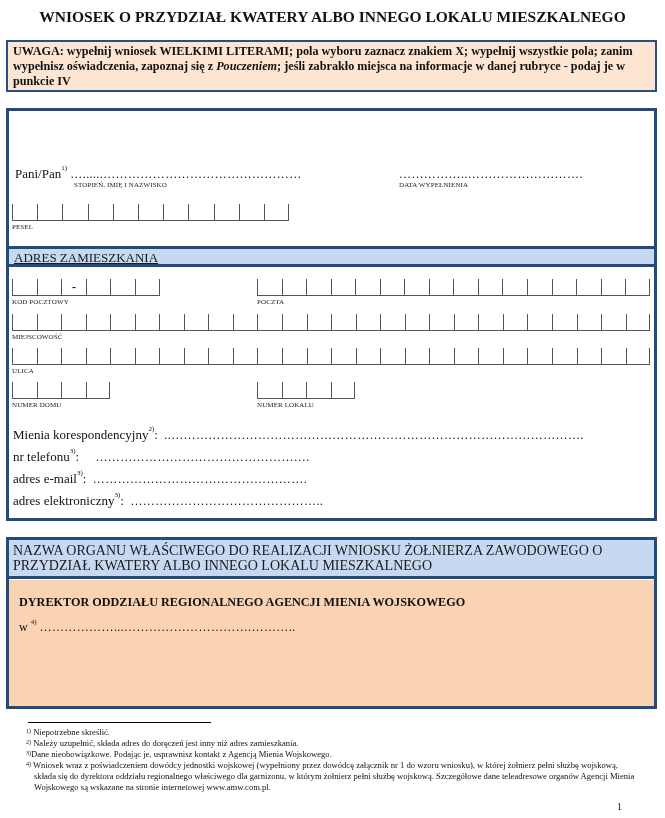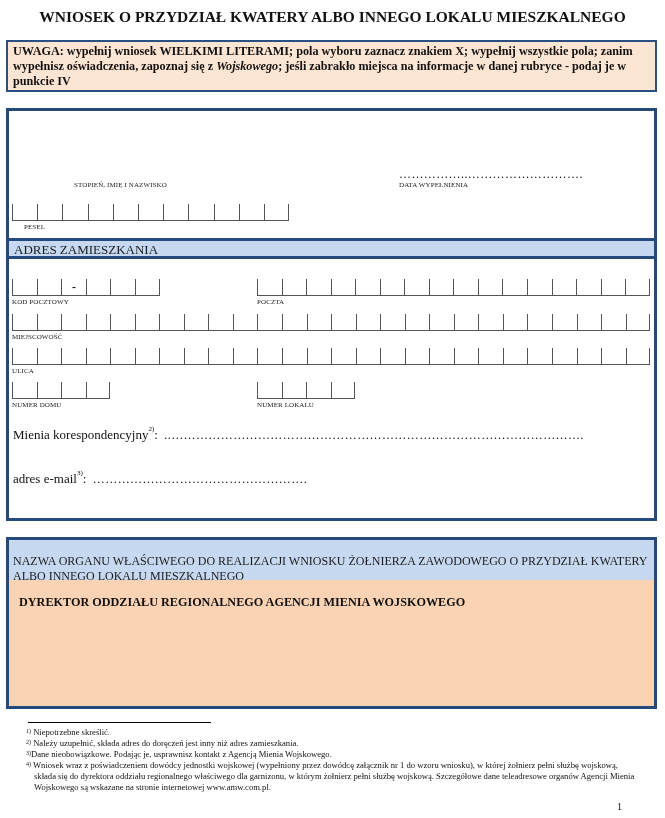--- a/index.html
+++ b/index.html
@@ -19,21 +19,21 @@
   .notice i { font-style: italic; }
 
   .box {
     position: absolute; left: 6px; width: 651px;
     border: 3px solid #244a7c; background: #ffffff;
   }
   .box-head {
     background: #c6d9f1; border-bottom: 3px solid #244a7c;
     padding: 2px 5px; font-size: 13px; line-height: 16px; color: #1a1a1a;
   }
-  .box-head.small { font-size: 12px; line-height: 15px; padding: 14px 4px; }
+  .box-head.small { font-size: 14px; line-height: 15px; padding: 3px 4px; }
 
   #box1 { top: 108px; height: 413px; }
   #box2 { top: 537px; height: 172px; }
 
   .abs { position: absolute; }
   .lbl { font-size: 7px; color: #222; text-transform: uppercase; letter-spacing: 0.1px; white-space: nowrap; }
   .line-text { font-size: 13px; white-space: nowrap; }
   sup { font-size: 7px; vertical-align: top; position: relative; top: -2px; }
   .dots { letter-spacing: 0.4px; font-size: 12px; }
 
@@ -56,48 +56,52 @@
   .fn sup { font-size: 6px; top: -1px; }
   .fn.hang { padding-left: 8px; text-indent: -8px; }
   .page-num { position: absolute; left: 617px; top: 801px; font-size: 10px; }
 </style>
 </head>
 <body>
 
 <div class="title">WNIOSEK O PRZYDZIAŁ KWATERY ALBO INNEGO LOKALU MIESZKALNEGO</div>
 
 <div class="notice">
-  <span>UWAGA: wypełnij wniosek WIELKIMI LITERAMI; pola wyboru zaznacz znakiem X; wypełnij wszystkie pola; zanim wypełnisz oświadczenia, zapoznaj się z </span><i>Wojskowego</i><span>; jeśli zabrakło miejsca na informacje w danej rubryce - podaj je w punkcie IV</span>
+  <span>UWAGA: wypełnij wniosek WIELKIMI LITERAMI; pola wyboru zaznacz znakiem X; wypełnij wszystkie pola; zanim wypełnisz oświadczenia, zapoznaj się z </span><i>Pouczeniem</i><span>; jeśli zabrakło miejsca na informacje w danej rubryce - podaj je w punkcie IV</span>
 </div>
 
 <div class="box" id="box1">
 
+  <div class="abs line-text" style="left:6px; top:55px;">
+    <span>Pani/Pan</span><sup>1)</sup>
+    <span class="dots">…......…………………………………………</span>
+  </div>
   <div class="abs lbl" style="left:65px; top:70px;">STOPIEŃ, IMIĘ I NAZWISKO</div>
 
   <div class="abs line-text" style="left:390px; top:55px;">
     <span class="dots">……………..……………………….</span>
   </div>
   <div class="abs lbl" style="left:390px; top:70px;">DATA WYPEŁNIENIA</div>
 
   <div class="cells" style="left:3px; top:93px;">
       <div class="cell" style="width: 25.2px;"></div>
       <div class="cell" style="width: 25.2px;"></div>
       <div class="cell" style="width: 25.2px;"></div>
       <div class="cell" style="width: 25.2px;"></div>
       <div class="cell" style="width: 25.2px;"></div>
       <div class="cell" style="width: 25.2px;"></div>
       <div class="cell" style="width: 25.2px;"></div>
       <div class="cell" style="width: 25.2px;"></div>
       <div class="cell" style="width: 25.2px;"></div>
       <div class="cell" style="width: 25.2px;"></div>
       <div class="cell" style="width: 25.2px;"></div>
     </div>
-  <div class="abs lbl" style="left:3px; top:112px;margin-left:12px;">PESEL</div>
-
-  <div class="sect-head-mid" style="top:127px;">ADRES ZAMIESZKANIA</div>
+  <div class="abs lbl" style="left:3px; top:112px;">PESEL</div>
+
+  <div class="sect-head-mid" style="top:135px;text-decoration:underline;">ADRES ZAMIESZKANIA</div>
 
   <div class="cells" style="left:3px; top:168px;">
       <div class="cell" style="width: 24.6px;"></div>
       <div class="cell" style="width: 24.6px;"></div>
       <div class="cell" style="width: 24.6px;">
         <span class="dash">-</span>
       </div>
       <div class="cell" style="width: 24.6px;"></div>
       <div class="cell" style="width: 24.6px;"></div>
       <div class="cell" style="width: 24.6px;"></div>
@@ -197,30 +201,42 @@
       <div class="cell" style="width: 24.5px;"></div>
       <div class="cell" style="width: 24.5px;"></div>
       <div class="cell" style="width: 24.5px;"></div>
     </div>
   <div class="abs lbl" style="left:248px; top:290px;">NUMER LOKALU</div>
 
   <div class="abs line-text" style="left:4px; top:316px;">
     <span>Mienia korespondencyjny</span><sup>2)</sup>:&nbsp;
     <span class="dots">..……………………………………………………………………………………….</span>
   </div>
+  <div class="abs line-text" style="left:4px; top:338px;">
+    <span>nr telefonu</span><sup>3)</sup>:&nbsp;&nbsp;&nbsp;&nbsp;
+    <span class="dots">…………………………………………….</span>
+  </div>
   <div class="abs line-text" style="left:4px; top:360px;text-align:right;">
     <span>adres e-mail</span><sup>3)</sup>:&nbsp;
     <span class="dots">…………………………………………….</span>
+  </div>
+  <div class="abs line-text" style="left:4px; top:382px;">
+    <span>adres elektroniczny</span><sup>3)</sup>:&nbsp;
+    <span class="dots">………………………………………..</span>
   </div>
 </div>
 
 <div class="box" id="box2">
   <div class="box-head small">NAZWA ORGANU WŁAŚCIWEGO DO REALIZACJI WNIOSKU ŻOŁNIERZA ZAWODOWEGO O PRZYDZIAŁ KWATERY ALBO INNEGO LOKALU MIESZKALNEGO</div>
   <div class="orange-body">
     <div class="abs" style="left:10px; top:15px; font-weight:bold; font-size:12.2px;">DYREKTOR ODDZIAŁU REGIONALNEGO AGENCJI  MIENIA WOJSKOWEGO</div>
+    <div class="abs line-text" style="left:10px; top:40px; font-size:12px;">
+      <span>w</span>&nbsp;<sup>4)</sup>
+      <span class="dots">………………...………………………….………..</span>
+    </div>
   </div>
 </div>
 
 <div class="fn-rule"></div>
 <div class="footnotes">
   <div class="fn"><sup>1)</sup> <span>Niepotrzebne skreślić.</span></div>
   <div class="fn"><sup>2)</sup> <span>Należy uzupełnić, składa adres do doręczeń jest inny niż adres zamieszkania.</span></div>
   <div class="fn"><sup>3)</sup><span>Dane nieobowiązkowe. Podając je, usprawnisz kontakt z Agencją Mienia Wojskowego.</span></div>
   <div class="fn hang"><sup>4)</sup> <span>Wniosek wraz z poświadczeniem dowódcy jednostki wojskowej (wypełniony przez dowódcę załącznik nr 1 do wzoru wniosku), w której żołnierz pełni służbę wojskową, składa się do dyrektora oddziału regionalnego właściwego dla garnizonu, w którym żołnierz pełni służbę wojskową. Szczegółowe dane teleadresowe organów Agencji Mienia Wojskowego są wskazane na stronie internetowej www.amw.com.pl.</span></div>
 </div>

